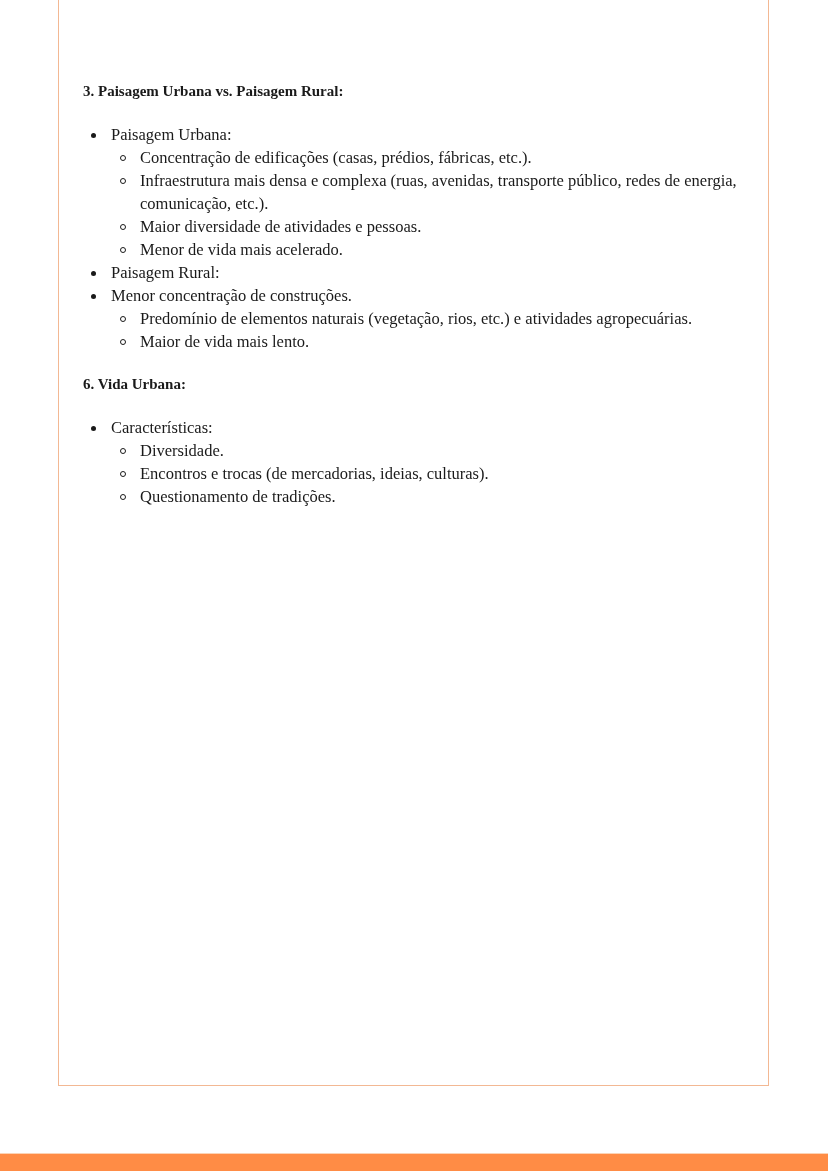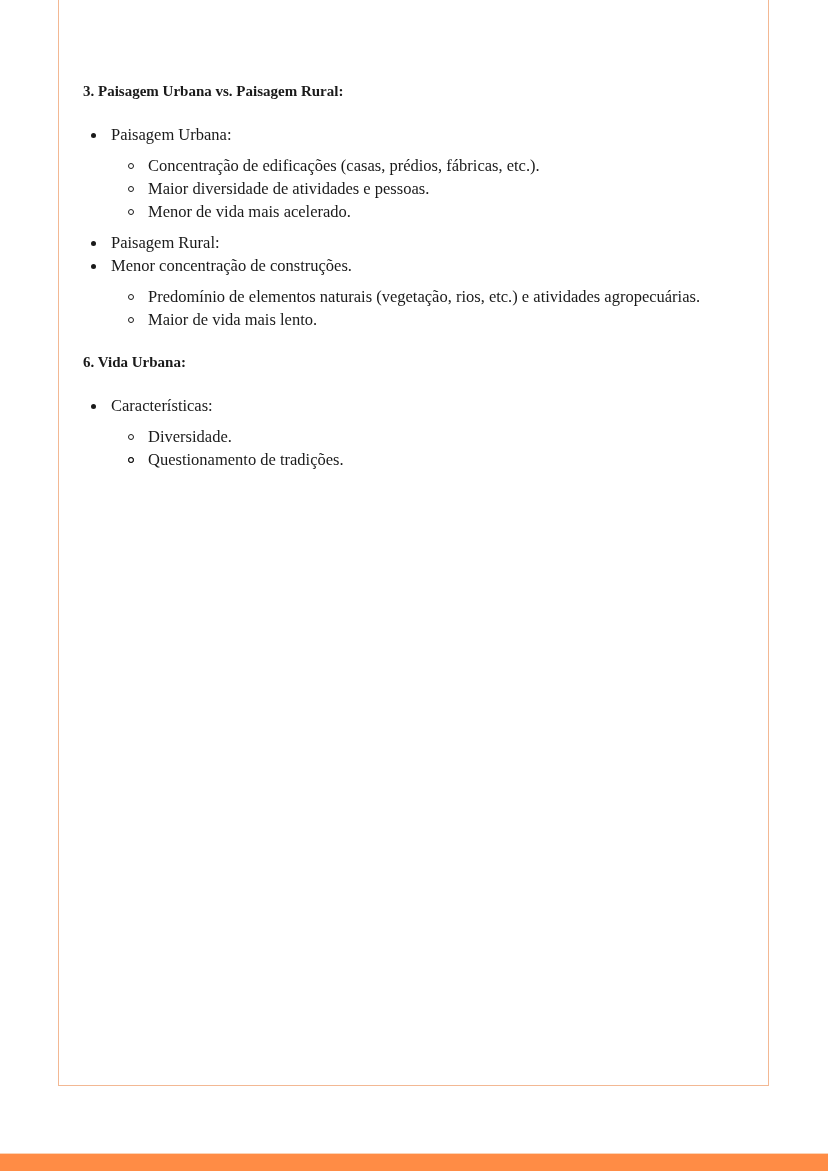--- a/index.html
+++ b/index.html
@@ -54,21 +54,21 @@
       position: absolute;
       left: 8px;
       top: 10px;
       width: 5px;
       height: 5px;
       border-radius: 50%;
       background: #1a1a1a;
     }
     ul.l2 {
       list-style: none;
-      margin: 8px;
+      margin: 0;
       padding: 0;
     }
     ul.l2 > li {
       position: relative;
       padding-left: 29px;
     }
     ul.l2 > li > .bullet {
       position: absolute;
       left: 9px;
       top: 9px;
@@ -96,20 +96,21 @@
 <div class="content">
 
   <div>
     <div class="section-heading">3. Paisagem Urbana vs. Paisagem Rural:</div>
     <ul class="l1">
       <li>
         <span class="bullet"></span>
         <span>Paisagem Urbana:</span>
         <ul class="l2">
           <li><span class="bullet"></span><span>Concentração de edificações (casas, prédios, fábricas, etc.).</span></li>
+          <li><span class="bullet"></span><span>Infraestrutura mais densa e complexa (ruas, avenidas, transporte público, redes de energia, comunicação, etc.).</span></li>
           <li><span class="bullet"></span><span>Maior diversidade de atividades e pessoas.</span></li>
           <li><span class="bullet"></span><span>Menor de vida mais acelerado.</span></li>
         </ul>
       </li>
       <li>
         <span class="bullet"></span>
         <span>Paisagem Rural:</span>
       </li>
       <li>
         <span class="bullet"></span>
@@ -123,21 +124,21 @@
   </div>
 
   <div>
     <div class="section-heading">6. Vida Urbana:</div>
     <ul class="l1">
       <li>
         <span class="bullet"></span>
         <span>Características:</span>
         <ul class="l2">
           <li><span class="bullet"></span><span>Diversidade.</span></li>
-          <li><span class="bullet"></span></li>
+          <li><span class="bullet"></span><span>Encontros e trocas (de mercadorias, ideias, culturas).</span></li>
           <li><span class="bullet"></span><span>Questionamento de tradições.</span></li>
         </ul>
       </li>
     </ul>
   </div>
 
 </div>
 
 <div class="bottom-bar"></div>
 

